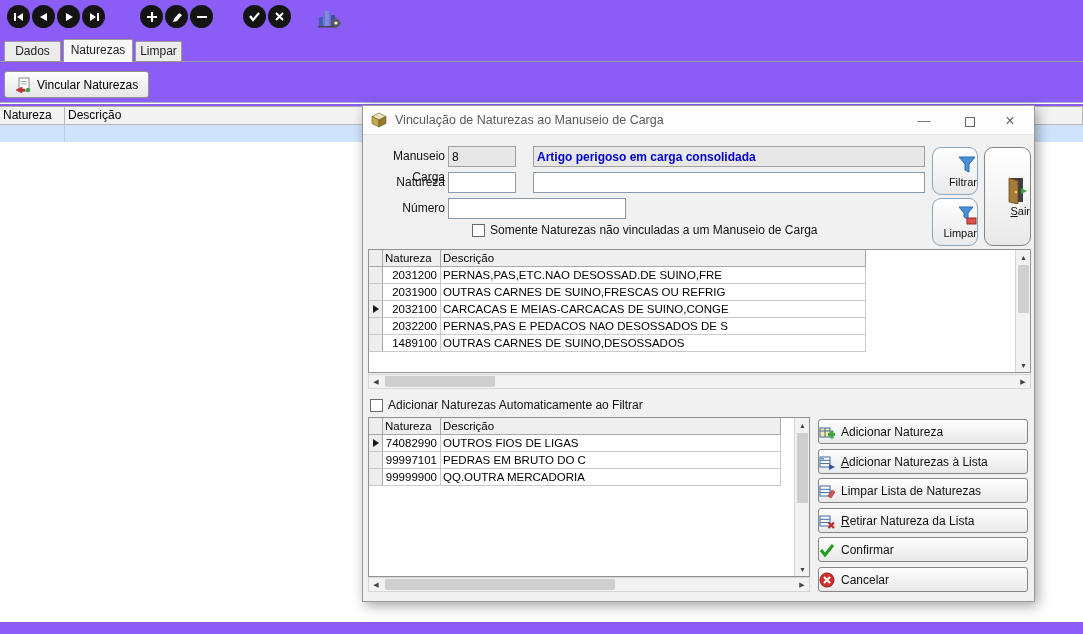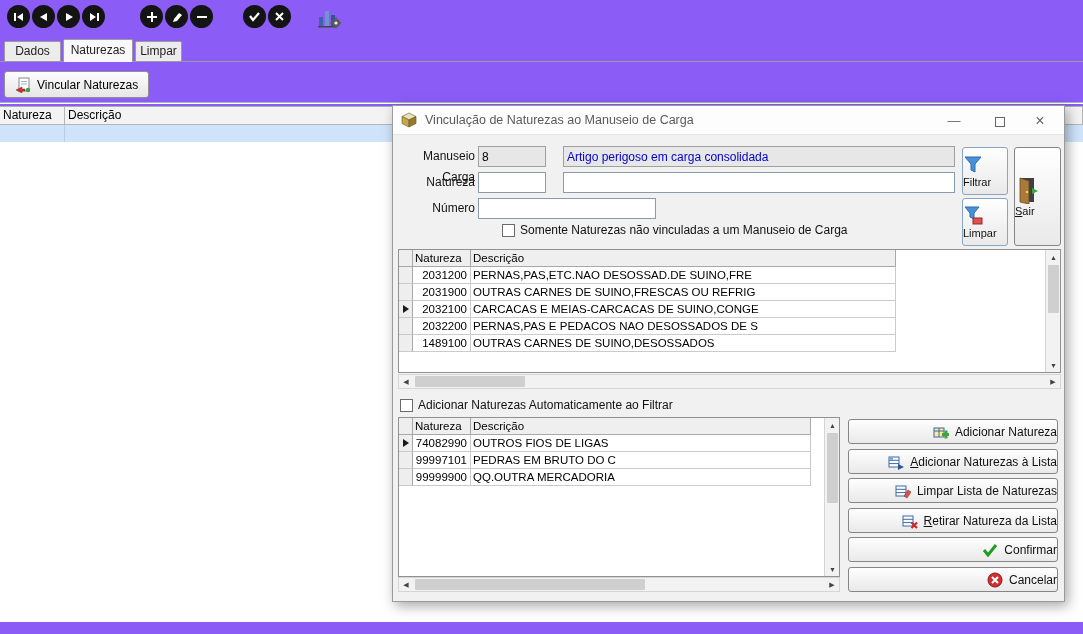--- a/index.html
+++ b/index.html
@@ -21,55 +21,55 @@
   .divider{position:absolute;left:0;top:102px;width:1083px;height:2px;border-top:1px solid #9fb6cc;border-bottom:1px solid #ffffff}
 
   
   .main-grid{position:absolute;left:0;top:106px;width:1083px;height:516px;background:#fff;border-top:1px solid #b0b0b0}
   .mg-head{display:flex;height:18px}
   .mg-hcell{background:#f3f3f3;border-right:1px solid #b5b5b5;border-bottom:1px solid #b5b5b5;font-size:12px;padding:1px 3px;white-space:nowrap}
   .mg-selrow{display:flex;height:17px;background:#cfe3fb}
   .mg-selrow div{border-right:1px solid #b9cde6}
 
   
-  .dialog{position:absolute;left:392px;top:105px;width:673px;height:497px;background:#f1f1f1;border:1px solid #9a9a9a;box-shadow:3px 4px 12px rgba(0,0,0,.35)}
+  .dialog{position:absolute;left:362px;top:105px;width:673px;height:497px;background:#f1f1f1;border:1px solid #9a9a9a;box-shadow:3px 4px 12px rgba(0,0,0,.35)}
   .dlg-title{position:absolute;left:0;top:0;width:100%;height:29px;background:#fdfdfd;border-bottom:1px solid #e6e6e6}
   .dlg-title-text{position:absolute;left:32px;top:0;line-height:29px;font-size:12.5px;color:#5a5a5a;white-space:nowrap}
   .wctl{position:absolute;top:0;height:29px;width:28px;text-align:center;line-height:29px;color:#666;cursor:pointer;font-size:13px}
   .wctl .sq{display:inline-block;width:10px;height:10px;border:1px solid #666;vertical-align:middle}
 
   .flabel{position:absolute;left:2px;width:80px;font-size:12px;text-align:right;line-height:21px;color:#111}
   .field{position:absolute;height:21px;border:1px solid #8a9bb0;background:#fff;font-size:12px;padding:0 3px;font-family:"Liberation Sans",sans-serif}
   .field.gray{background:#e7e7e7;border-color:#a0a0a0}
   .field.bluetext{color:#0000cc}
   .cb{position:absolute;width:13px;height:13px;background:#fff;border:1px solid #6a6a6a;cursor:pointer}
   .cb-label{position:absolute;font-size:12px;line-height:15px;white-space:nowrap;color:#111}
 
-  .sq-btn{position:absolute;display:flex;flex-direction:column;align-items:flex-start;justify-content:center;gap:1px;background:linear-gradient(#ffffff,#e9e9e9);border:1px solid #8aa5c0;border-radius:3px;font-size:11px;cursor:pointer;color:#111}
+  .sq-btn{position:absolute;display:flex;flex-direction:column;align-items:flex-end;justify-content:center;gap:1px;background:linear-gradient(#ffffff,#e9e9e9);border:1px solid #8aa5c0;border-radius:9px;font-size:11px;cursor:pointer;color:#111}
 
   
   .gwrap{position:absolute;background:#fff;border:1px solid #919191;overflow:hidden}
   .gtable{position:absolute;left:0;top:0}
   .rw{display:flex;height:17px;background:#fff}
   .cs{width:14px;background:#eeeeee;border-right:1px solid #a8a8a8;border-bottom:1px solid #c9c9c9;display:flex;align-items:center;justify-content:center}
   .cn{width:58px;font-size:11.5px;line-height:16px;text-align:right;padding:0 3px 0 2px;border-right:1px solid #cbcbcb;border-bottom:1px solid #cbcbcb;white-space:nowrap;overflow:hidden}
   .cd{font-size:11.5px;line-height:16px;padding:0 2px;border-right:1px solid #cbcbcb;border-bottom:1px solid #cbcbcb;white-space:nowrap;overflow:hidden}
   .g1 .cd{width:425px}
   .g2 .cd{width:340px}
   .ghead .cn,.ghead .cd{background:#efefef;border-right:1px solid #a8a8a8;border-bottom:1px solid #a8a8a8;text-align:left;font-weight:normal}
   .ghead .cs{border-bottom:1px solid #a8a8a8}
   .selarrow{width:0;height:0;border-left:6px solid #1a1a1a;border-top:4px solid transparent;border-bottom:4px solid transparent}
 
   
   .sbar{position:absolute;background:#f2f2f2;border:1px solid #d5d5d5}
   .sbtn{position:absolute;color:#444;font-size:7px;display:flex;align-items:center;justify-content:center;background:#f2f2f2;cursor:pointer}
   .sthumb{position:absolute;background:#cfcfcf;border-radius:1px;cursor:pointer}
 
   
-  .act-btn{position:absolute;left:455px;width:210px;height:25px;display:flex;align-items:center;justify-content:flex-end;gap:6px;background:linear-gradient(#fefefe,#e9e9e9);border:1px solid #858585;border-radius:3px;font-size:12px;cursor:pointer;color:#111}
+  .act-btn{position:absolute;left:455px;width:210px;height:25px;display:flex;align-items:center;justify-content:flex-start;gap:6px;background:linear-gradient(#fefefe,#e9e9e9);border:1px solid #858585;border-radius:3px;font-size:12px;cursor:pointer;color:#111}
   .u{text-decoration:underline}
 </style>
 </head>
 <body>
 
 <div id="screen">
 
   <div style="position:absolute;left:0;top:0;width:1083px;height:36px">
     <div class="circle-btn" style="left:7px">
       <svg width="12" height="10">
@@ -176,21 +176,21 @@
         <polygon points="15,4.5 8,8 8,15 15,11.5" fill="#97792e" stroke="#5a5a2a" stroke-width="0.6"></polygon>
       </svg>
       <span class="dlg-title-text">Vinculação de Naturezas ao Manuseio de Carga</span>
       <span class="wctl" style="right:96px">—</span>
       <span class="wctl" style="right:50px"><span class="sq"></span></span>
       <span class="wctl" style="right:10px;font-size:16px">×</span>
     </div>
 
     <span class="flabel" style="top:40px">Manuseio Carga</span>
     <input class="field gray" style="left: 85px; top: 40px; width: 68px;" readonly="" value="8">
-    <input class="field gray bluetext" style="left: 170px; top: 40px; width: 392px;" readonly="" value="Artigo perigoso em carga consolidada">
+    <input class="field gray bluetext" style="left: 170px; top: 40px; width: 392px; font-weight: bold;" readonly="" value="Artigo perigoso em carga consolidada">
 
     <span class="flabel" style="top:66px">Natureza</span>
     <input class="field" style="left: 85px; top: 66px; width: 68px;" value="">
     <input class="field" style="left: 170px; top: 66px; width: 392px;" value="">
 
     <span class="flabel" style="top:92px">Número</span>
     <input class="field" style="left: 85px; top: 92px; width: 178px;" value="">
 
     <span class="cb" style="left:109px;top:118px"></span>
     <span class="cb-label" style="left:127px;top:117px">Somente Naturezas não vinculadas a um Manuseio de Carga</span>

